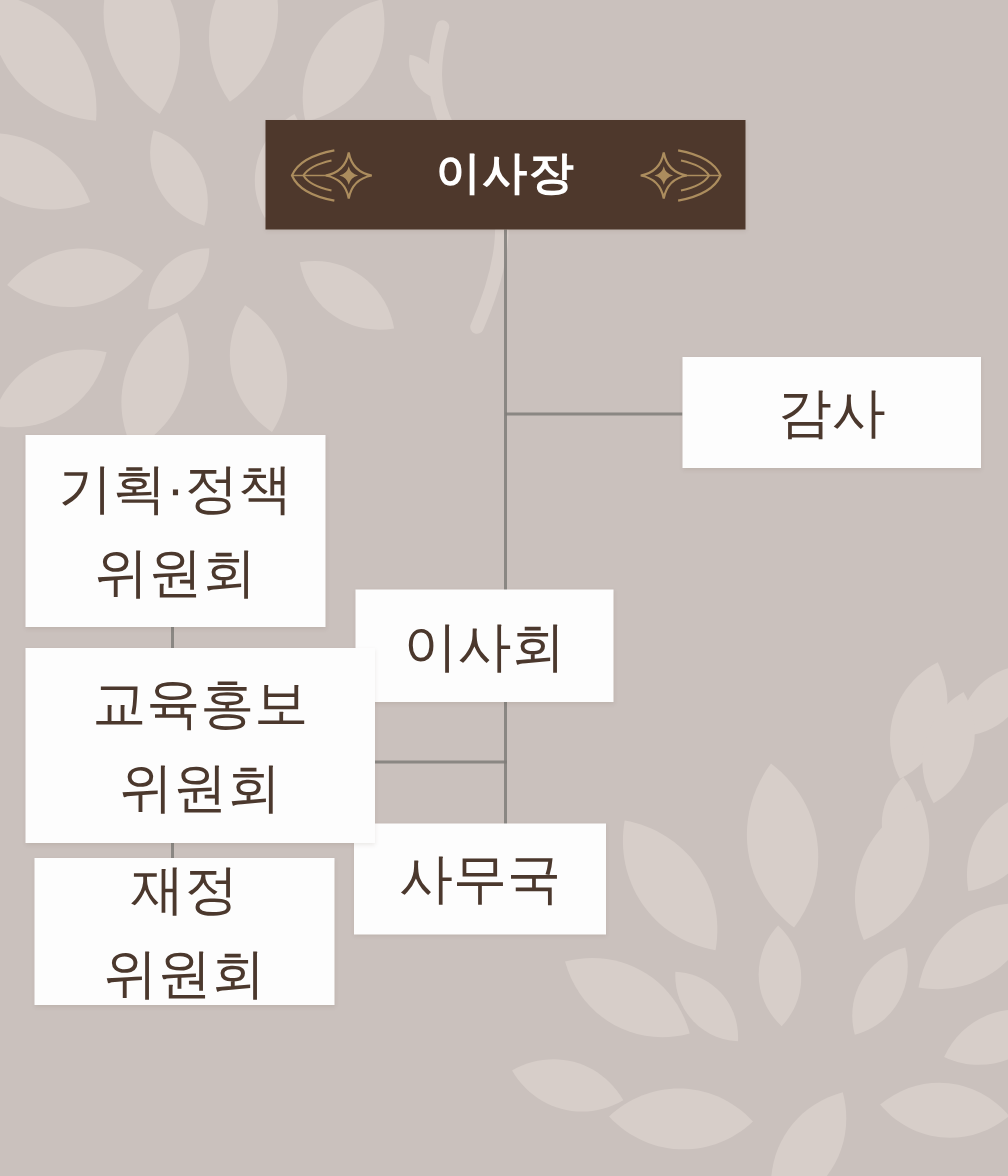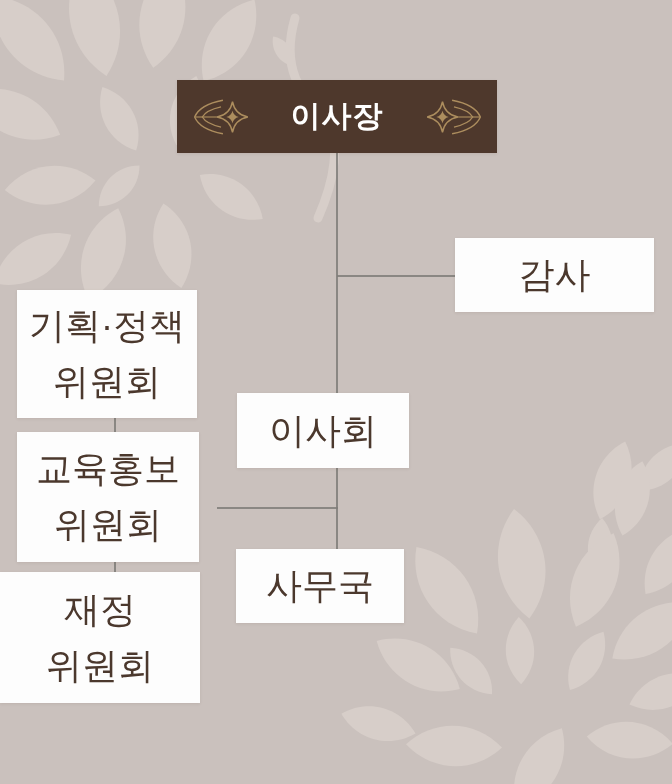--- a/index.html
+++ b/index.html
@@ -120,28 +120,28 @@
   </div>
 
   <div class="node" style="left:237px;top:393px;width:172px;height:75px">
     <span>이사회</span>
   </div>
 
   <div class="node" style="left:236px;top:549px;width:168px;height:74px">
     <span>사무국</span>
   </div>
 
-  <div class="node" style="left:17px;top:290px;width:180px;height:128px">
+  <div class="node" style="left:17px;top:290px;width:200px;height:128px">
     <span>기획·정책</span>
     <span>위원회</span>
   </div>
 
-  <div class="node" style="left:17px;top:432px;width:182px;height:130px">
+  <div class="node" style="left:17px;top:432px;width:233px;height:130px">
     <span>교육홍보</span>
     <span>위원회</span>
   </div>
 
-  <div class="node" style="left:0;top:572px;width:200px;height:131px">
+  <div class="node" style="left:23px;top:572px;width:200px;height:98px">
     <span>재정</span>
     <span>위원회</span>
   </div>
 
 </div>
 
 </body></html>

